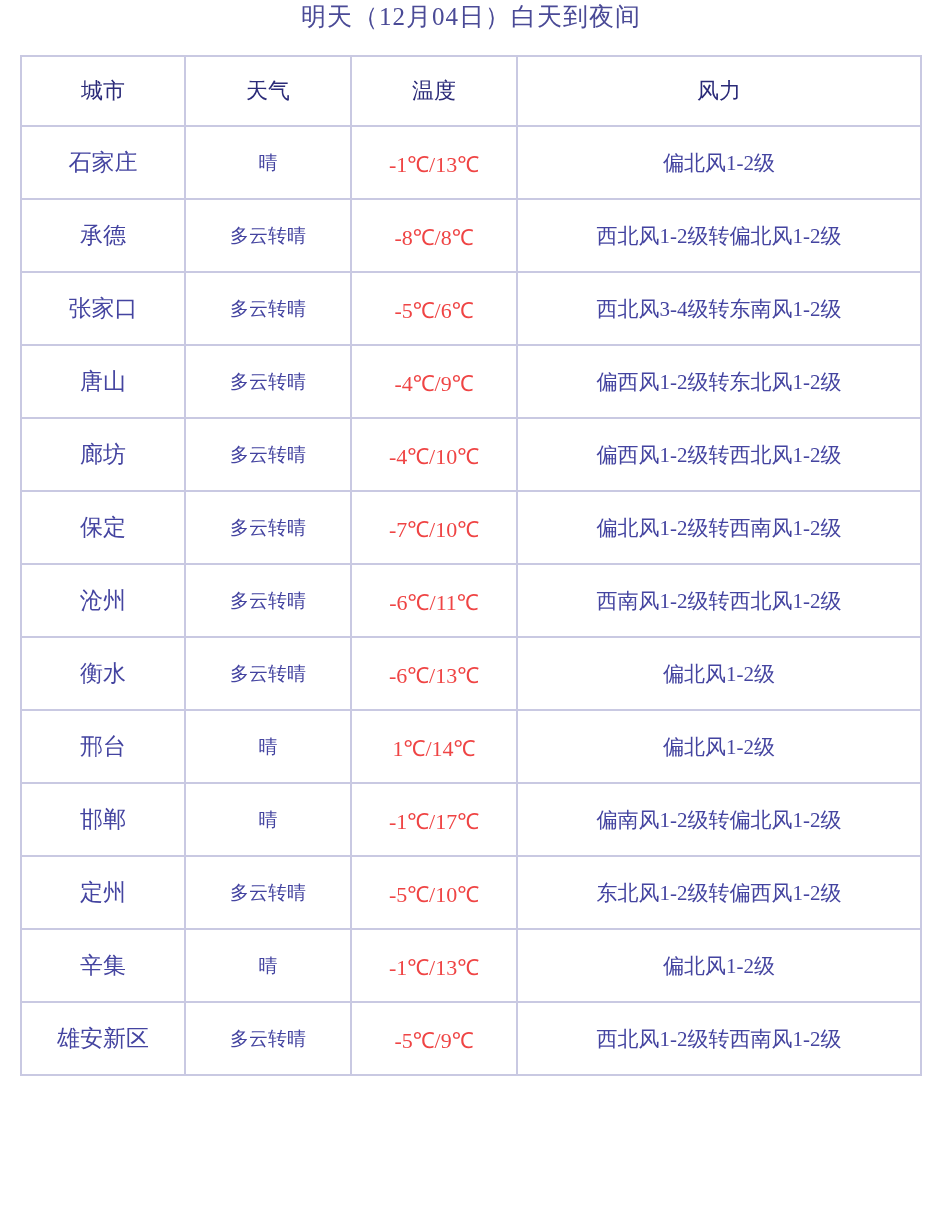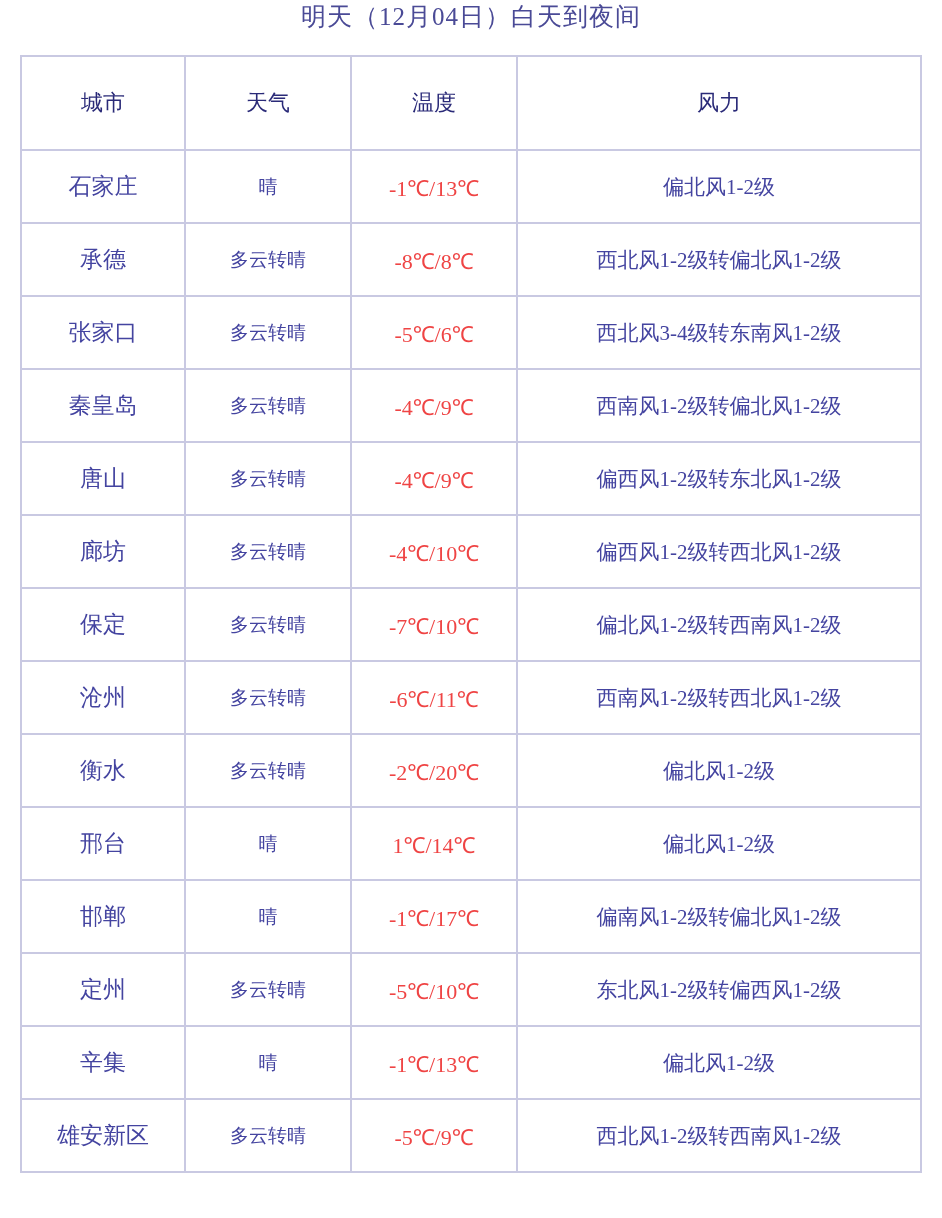--- a/index.html
+++ b/index.html
@@ -34,21 +34,21 @@
     border-collapse: collapse;
     margin: 0 auto;
     width: 900px;
     table-layout: fixed;
     border: 2px solid #c9c9e2;
   }
   table.weather td, table.weather th {
     border: 2px solid #c9c9e2;
     text-align: center;
     vertical-align: middle;
-    padding: 16px;
+    padding: 4px;
     font-weight: normal;
   }
   thead th {
     height: 60px;
     font-size: 22px;
     color: #2a2a78;
     font-weight: bold;
     font-family: "Liberation Serif", serif;
   }
   tbody tr {
@@ -117,26 +117,20 @@
         <td class="temp">-8℃/8℃</td>
         <td class="wind">西北风1-2级转偏北风1-2级</td>
       </tr>
       <tr>
         <td class="city">张家口</td>
         <td class="wx">多云转晴</td>
         <td class="temp">-5℃/6℃</td>
         <td class="wind">西北风3-4级转东南风1-2级</td>
       </tr>
       <tr>
-        <td class="city">秦皇岛</td>
-        <td class="wx">多云转晴</td>
-        <td class="temp">-4℃/9℃</td>
-        <td class="wind">西南风1-2级转偏北风1-2级</td>
-      </tr>
-      <tr>
         <td class="city">唐山</td>
         <td class="wx">多云转晴</td>
         <td class="temp">-4℃/9℃</td>
         <td class="wind">偏西风1-2级转东北风1-2级</td>
       </tr>
       <tr>
         <td class="city">廊坊</td>
         <td class="wx">多云转晴</td>
         <td class="temp">-4℃/10℃</td>
         <td class="wind">偏西风1-2级转西北风1-2级</td>
@@ -149,21 +143,21 @@
       </tr>
       <tr>
         <td class="city">沧州</td>
         <td class="wx">多云转晴</td>
         <td class="temp">-6℃/11℃</td>
         <td class="wind">西南风1-2级转西北风1-2级</td>
       </tr>
       <tr>
         <td class="city">衡水</td>
         <td class="wx">多云转晴</td>
-        <td class="temp">-2℃/20℃</td>
+        <td class="temp">-6℃/13℃</td>
         <td class="wind">偏北风1-2级</td>
       </tr>
       <tr>
         <td class="city">邢台</td>
         <td class="wx">晴</td>
         <td class="temp">1℃/14℃</td>
         <td class="wind">偏北风1-2级</td>
       </tr>
       <tr>
         <td class="city">邯郸</td>

